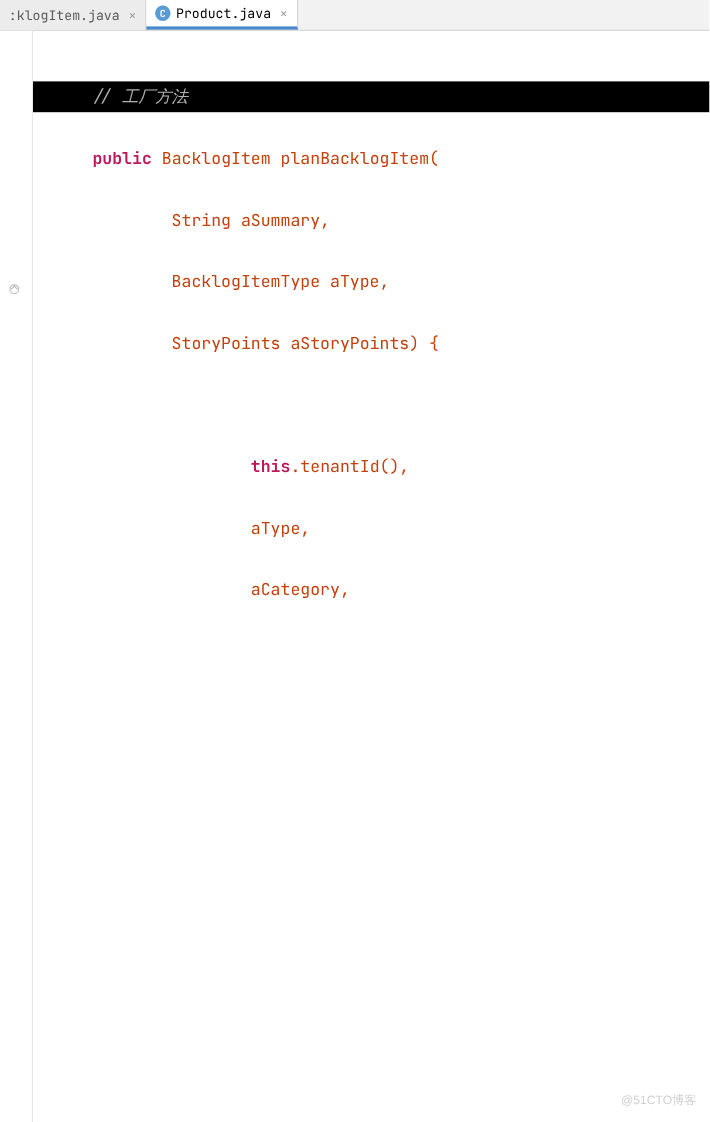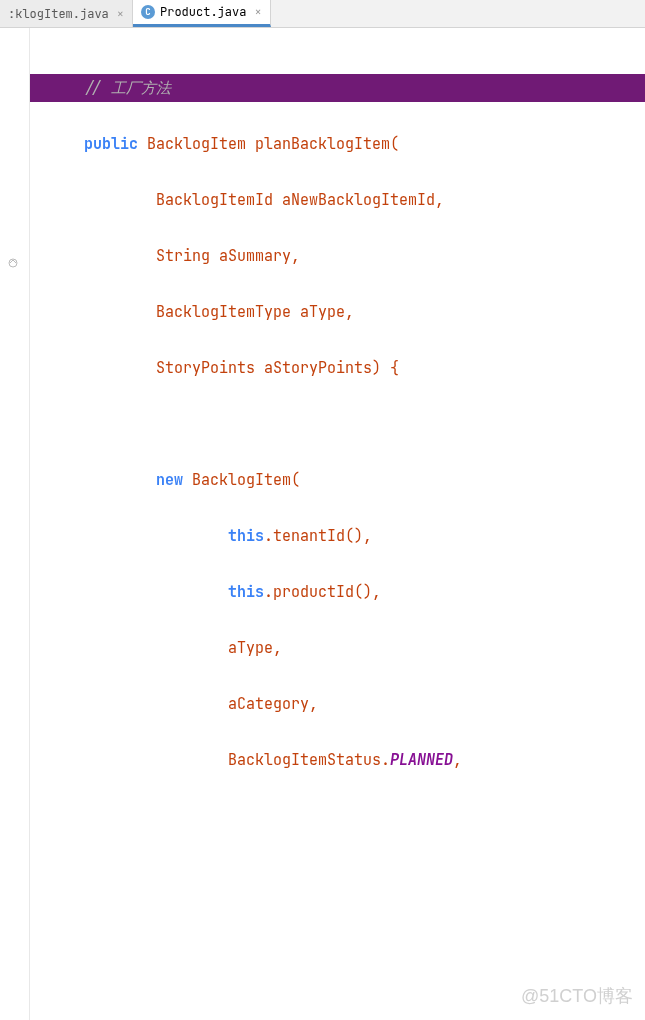--- a/index.html
+++ b/index.html
@@ -75,32 +75,32 @@
     .gutter-marker svg { width: 14px; height: 10px; }
     .code-area {
       flex: 1;
       padding: 18px 0 0 0;
       line-height: 28px;
       white-space: pre;
       position: relative;
     }
     .line { padding-left: 0; }
     .comment-line {
-      background: #701a75;
+      background: #000000;
     }
     .c-comment { color: #b0b0b0; font-style: italic; }
-    .c-keyword { color: #3b82f6; font-weight: bold; }
+    .c-keyword { color: #be185d; font-weight: bold; }
     .c-plain { color: #c2410c; }
     .c-enum { color: #871094; font-style: italic; font-weight: bold; }
     .watermark {
       position: absolute;
       bottom: 12px;
       right: 12px;
       color: #d0d0d0;
-      font-size: 18px;
+      font-size: 11px;
       font-family: sans-serif;
     }
   </style>
 </head>
 <body>
 
 <div class="tab-bar">
   <div class="tab">
     <span>:klogItem.java</span>
     <span class="close-x">×</span>
@@ -117,31 +117,27 @@
     <div class="gutter-marker">
       <svg viewBox="0 0 14 10">
           <circle cx="7" cy="5" r="4" fill="none" stroke="#bbb" stroke-width="1"></circle>
           <path d="M4 5 L7 2 L10 5" fill="none" stroke="#bbb" stroke-width="1"></path>
         </svg>
     </div>
   </div>
   <div class="code-area">
 <div class="line comment-line">      <span class="c-comment">// 工厂方法</span></div>
 <div class="line">      <span class="c-keyword">public</span><span class="c-plain"> BacklogItem planBacklogItem(</span></div>
-<div class="line">              <span class="c-plain">BacklogItemId aNewBacklogItemId,</span></div>
 <div class="line">              <span class="c-plain">String aSummary,</span></div>
 <div class="line">              <span class="c-plain">BacklogItemType aType,</span></div>
 <div class="line">              <span class="c-plain">StoryPoints aStoryPoints) {</span></div>
 <div class="line"> </div>
-<div class="line">              <span class="c-keyword">new</span><span class="c-plain"> BacklogItem(</span></div>
 <div class="line">                      <span class="c-keyword">this</span><span class="c-plain">.tenantId(),</span></div>
-<div class="line">                      <span class="c-keyword">this</span><span class="c-plain">.productId(),</span></div>
 <div class="line">                      <span class="c-plain">aType,</span></div>
 <div class="line">                      <span class="c-plain">aCategory,</span></div>
-<div class="line">                      <span class="c-plain">BacklogItemStatus.</span><span class="c-enum">PLANNED</span><span class="c-plain">,</span></div>
 
 
 
 
 
 
 
 
 
 

